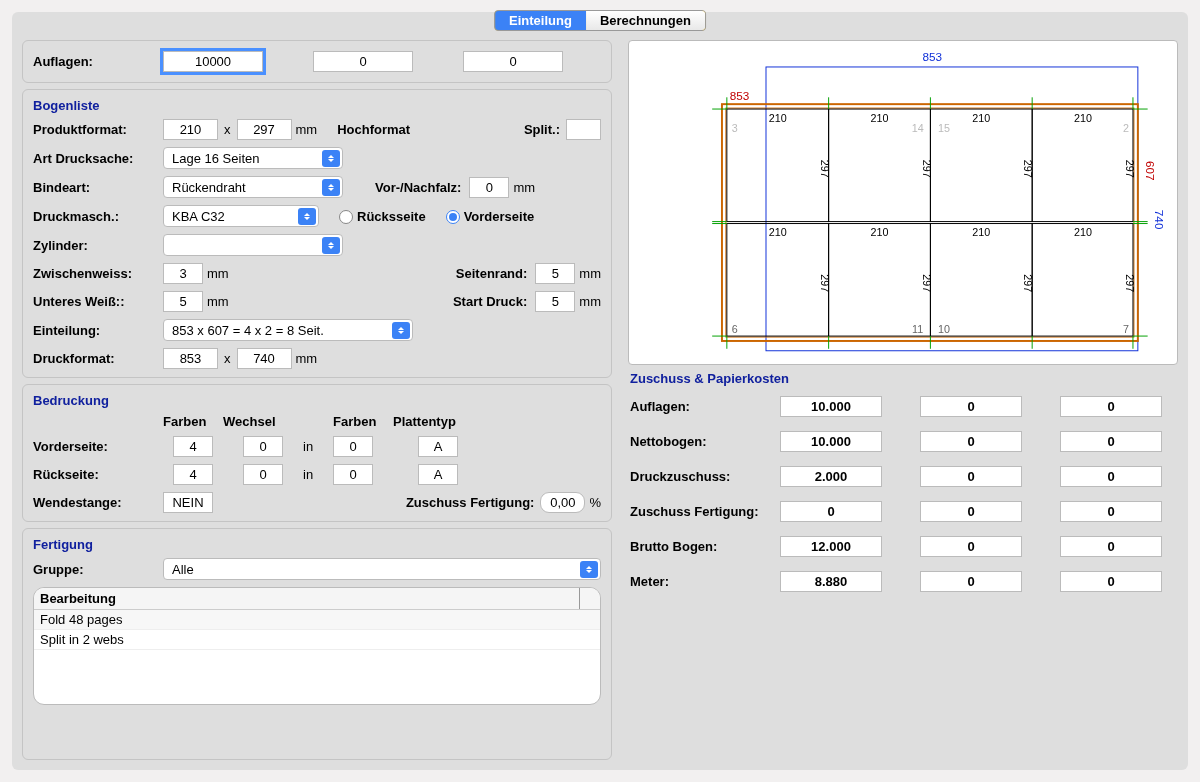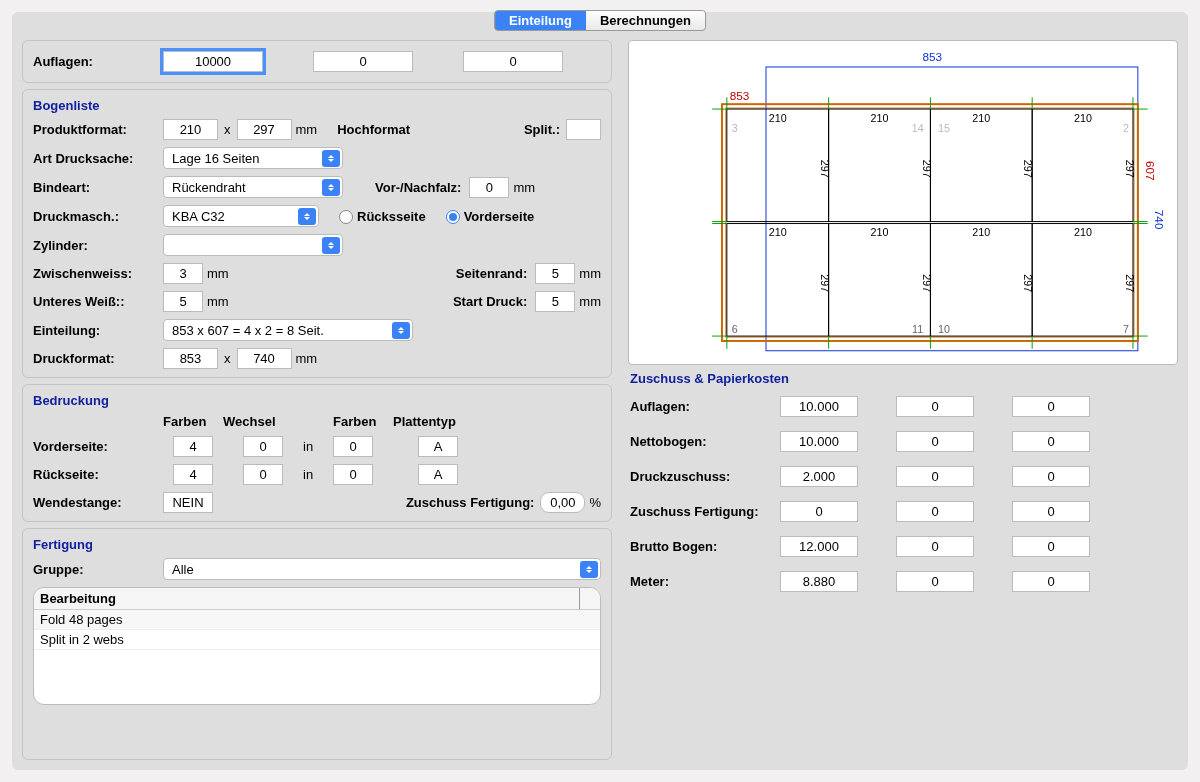--- a/index.html
+++ b/index.html
@@ -103,21 +103,21 @@
 .radio.on::after { content:""; position:absolute; inset:2px; border-radius:50%; background:#3b82f6; }
 
 .preview {
   background:#fff; border:1px solid #bbb; border-radius:4px;
   height: 325px; position:relative;
 }
 .preview svg { width:100%; height:100%; }
 
 .zp .row { margin-bottom: 14px; }
 .zp .lbl { width: 150px; }
-.zp input.txt { width: 78px; }
+.zp input.txt { width: 102px; font-weight: bold; }
 
 .fert-list {
   background:#fff; border:1px solid #bbb; border-radius:11px;
   height: 118px; overflow:hidden;
 }
 .fert-head { font-weight:bold; padding:3px 6px; border-bottom:1px solid #ccc; background:#f5f5f5; position:relative;}
 .fert-head .div { position:absolute; right:20px; top:0; bottom:0; width:1px; background:#999;}
 .fert-row { padding:2px 6px; border-bottom:1px solid #eee; }
 .fert-row:nth-child(odd){background:#f7f7f7;}
 

